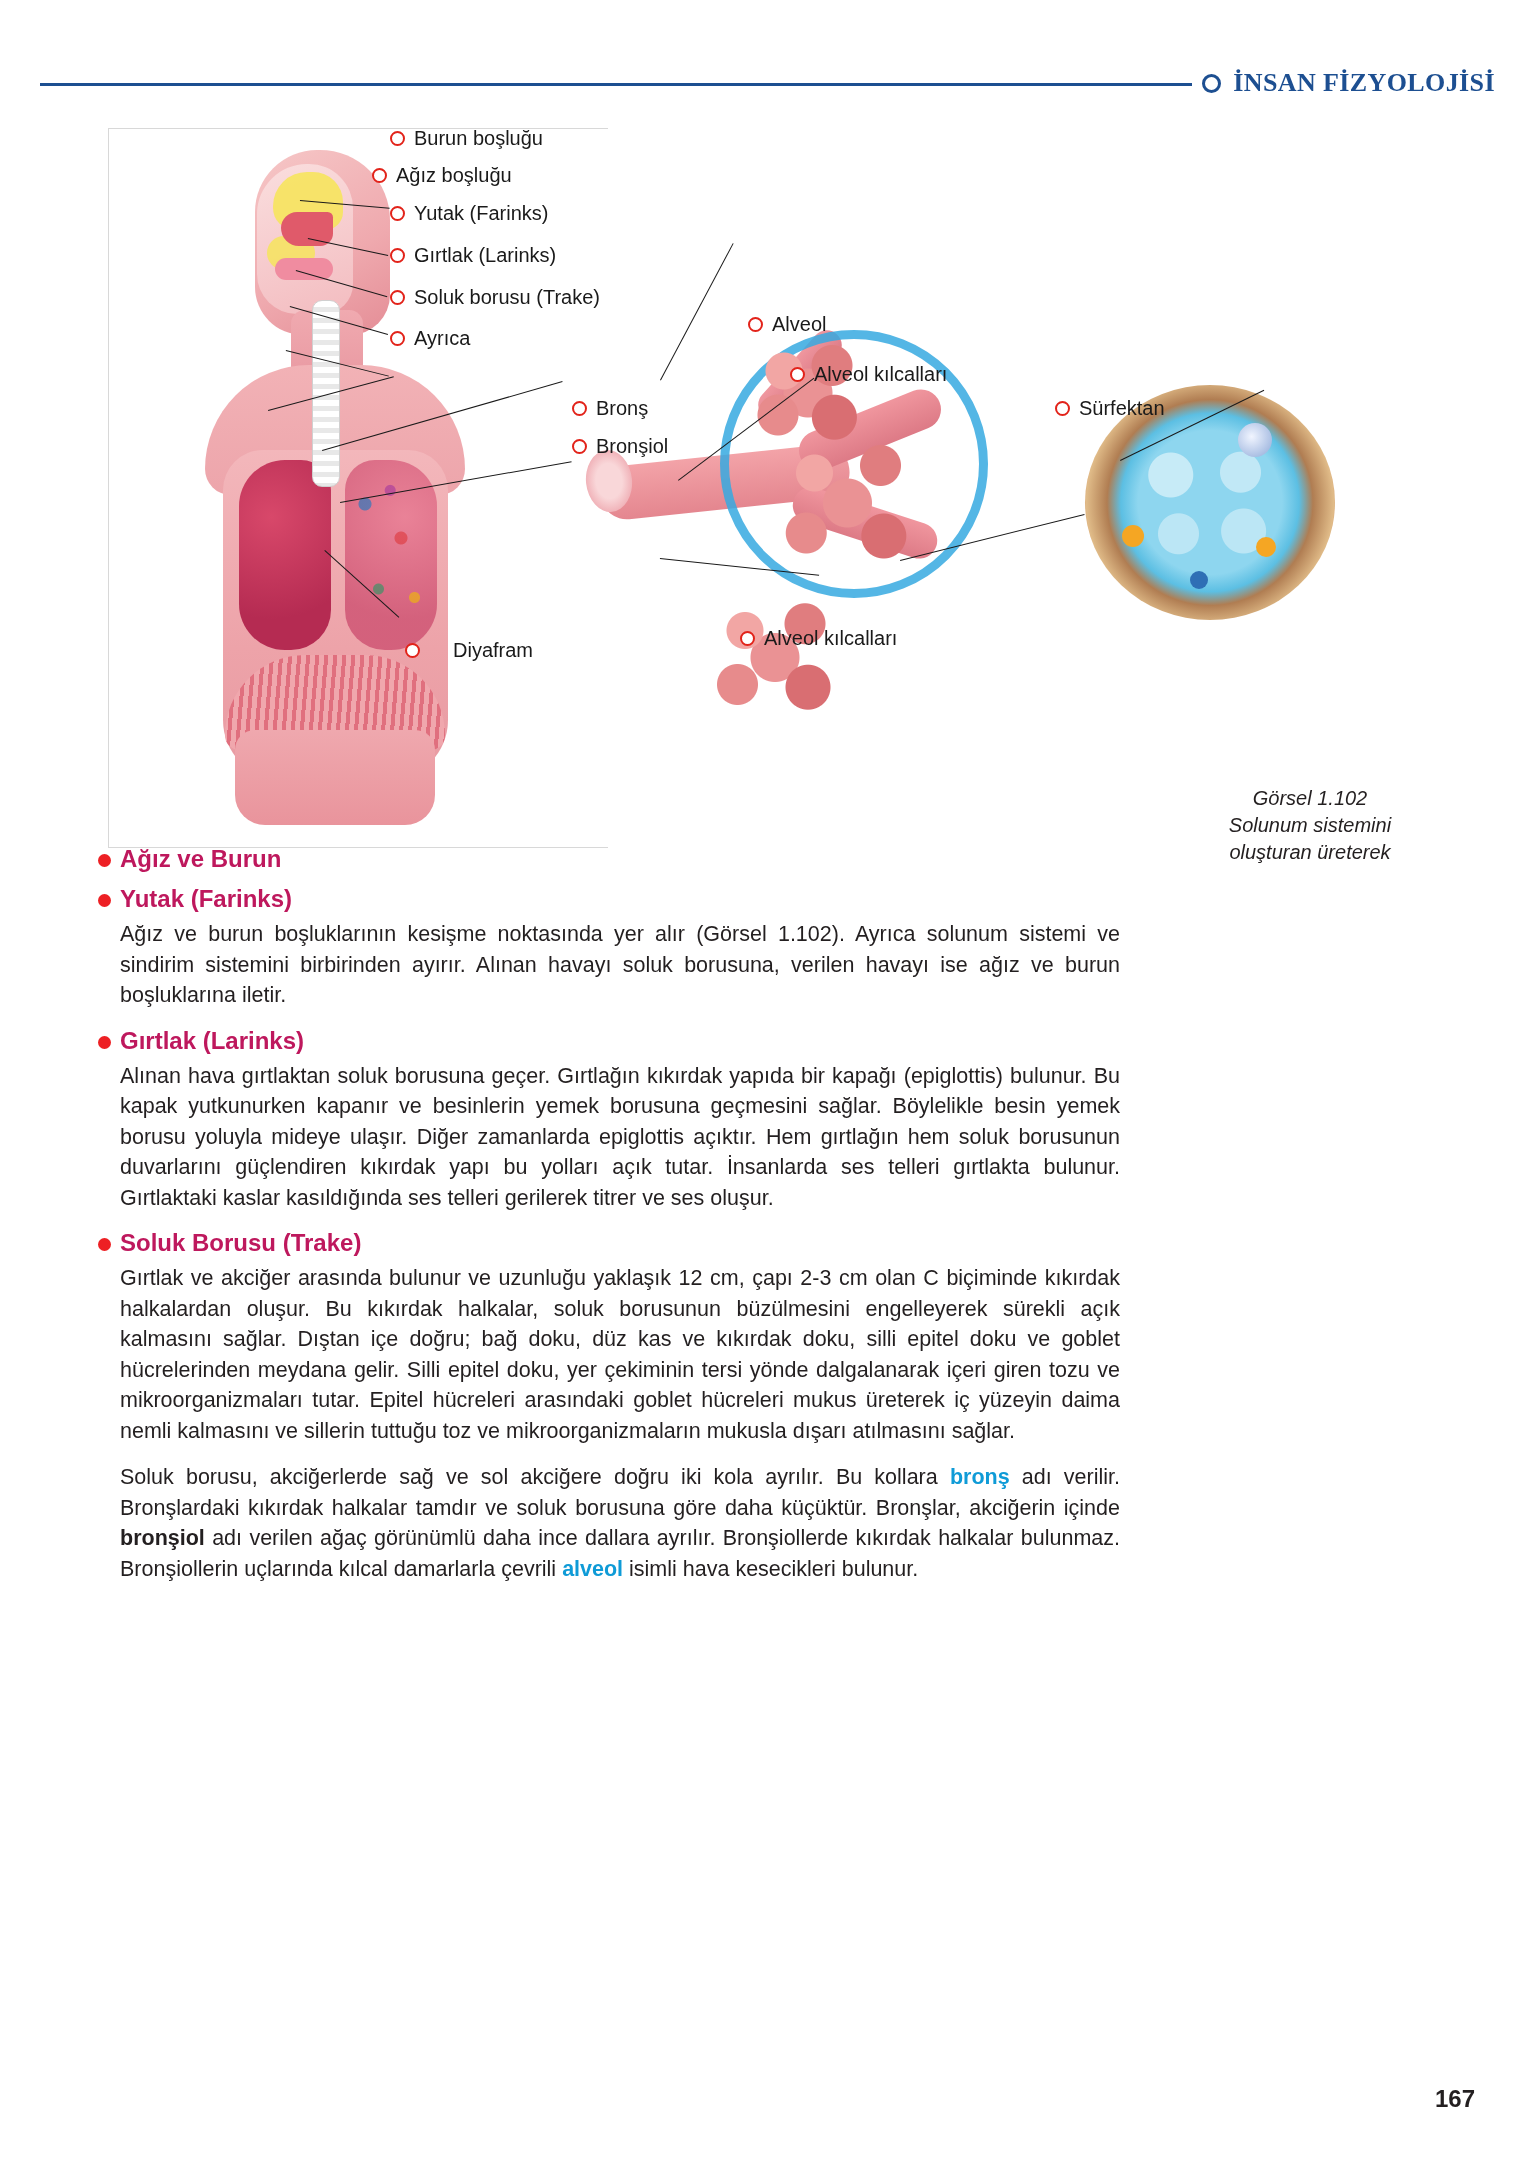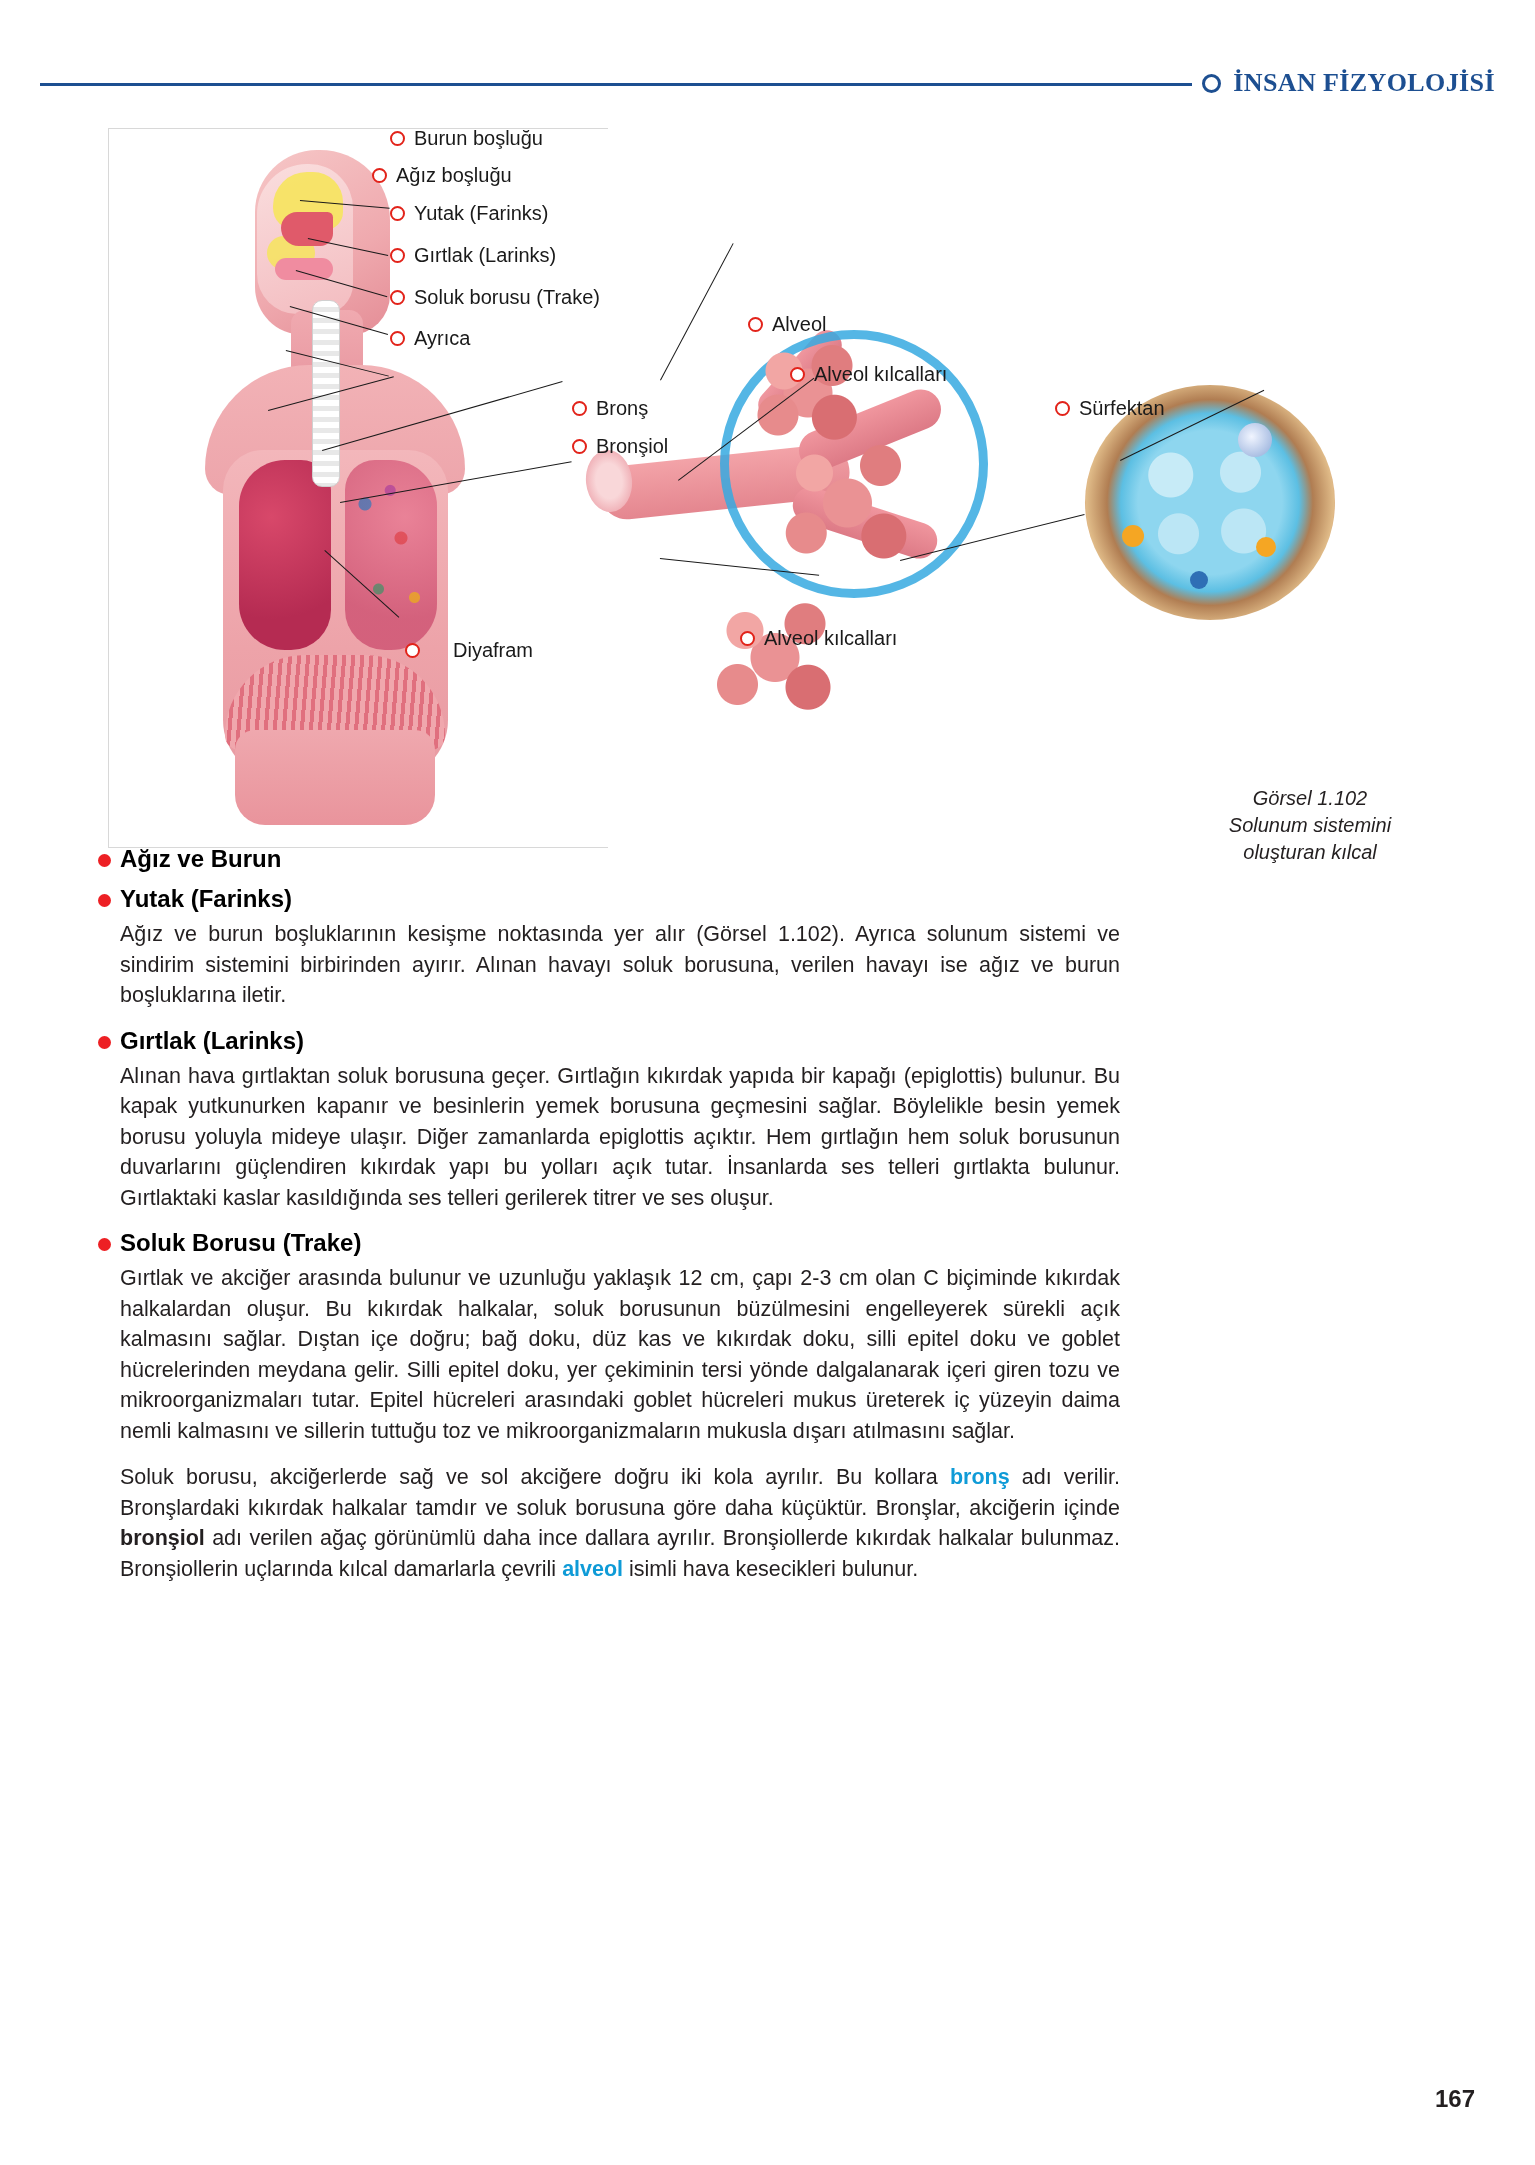--- a/index.html
+++ b/index.html
@@ -330,21 +330,21 @@
     top: 845px;
     width: 1000px;
   }
   h3.sec {
     font-family: "Liberation Sans", sans-serif;
     font-size: 24px;
     font-weight: bold;
     margin: 0 0 6px -22px;
     padding-left: 22px;
     position: relative;
-    color: #000000;
+    color: #be185d;
   }
   h3.sec::before {
     content: "";
     position: absolute;
     left: 0;
     top: 9px;
     width: 13px;
     height: 13px;
     background: #ed2024;
     border-radius: 50%;
@@ -486,21 +486,21 @@
     <span>Alveol kılcalları</span>
   </div>
   <div class="callout" style="left:955px; top:270px;">
     <span class="bullet"></span>
     <span>Sürfektan</span>
   </div>
 </div>
 
 <div class="fig-caption">
   <span class="cap-title">Görsel 1.102</span>
-  <span>Solunum sistemini oluşturan kılcal</span>
+  <span>Solunum sistemini oluşturan üreterek</span>
 </div>
 
 <div class="content">
 
   <div class="sec-block">
     <h3 class="sec">Ağız ve Burun</h3>
   </div>
 
   <div class="sec-block">
     <h3 class="sec">Yutak (Farinks)</h3>

